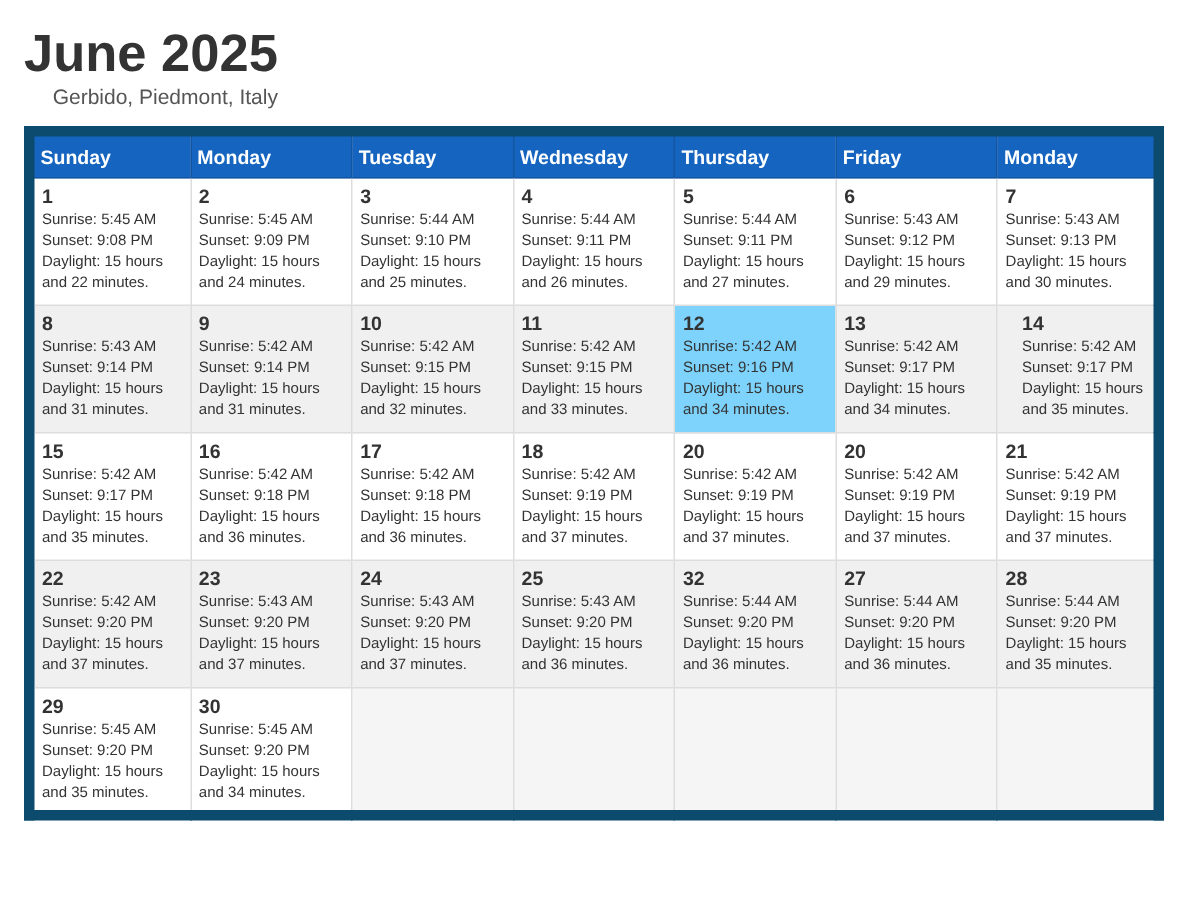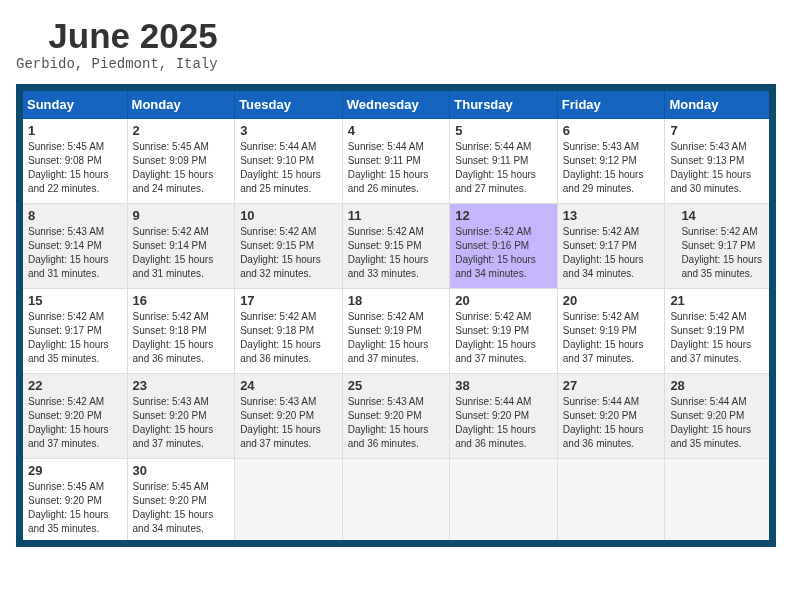--- a/index.html
+++ b/index.html
@@ -39,21 +39,20 @@
       text-align: right;
     }
     .month-title {
       font-size: 35px;
       font-weight: bold;
       color: #333;
     }
     .location {
       font-size: 14px;
       color: #555;
-      font-family: Liberation Mono, monospace;
     }
     .calendar {
       width: 100%;
       border-collapse: collapse;
       border: 7px solid #0c4a6e;
     }
     .calendar th {
       background: #1565c0;
       color: #fff;
       font-size: 13px;
@@ -156,21 +155,21 @@
         <span class="day-detail">Sunrise: 5:42 AM<br>Sunset: 9:14 PM<br>Daylight: 15 hours and 31 minutes.</span>
       </td>
         <td style="background: rgb(240, 240, 240);">
         <span class="day-number">10</span>
         <span class="day-detail">Sunrise: 5:42 AM<br>Sunset: 9:15 PM<br>Daylight: 15 hours and 32 minutes.</span>
       </td>
         <td style="background: rgb(240, 240, 240);">
         <span class="day-number">11</span>
         <span class="day-detail">Sunrise: 5:42 AM<br>Sunset: 9:15 PM<br>Daylight: 15 hours and 33 minutes.</span>
       </td>
-        <td style="background: #c4b5fd;">
+        <td style="background: #7dd3fc;">
         <span class="day-number">12</span>
         <span class="day-detail">Sunrise: 5:42 AM<br>Sunset: 9:16 PM<br>Daylight: 15 hours and 34 minutes.</span>
       </td>
         <td style="background: rgb(240, 240, 240);">
         <span class="day-number">13</span>
         <span class="day-detail">Sunrise: 5:42 AM<br>Sunset: 9:17 PM<br>Daylight: 15 hours and 34 minutes.</span>
       </td>
         <td style="background: rgb(240, 240, 240); padding-left: 16px;">
         <span class="day-number">14</span>
         <span class="day-detail">Sunrise: 5:42 AM<br>Sunset: 9:17 PM<br>Daylight: 15 hours and 35 minutes.</span>
@@ -217,21 +216,21 @@
       </td>
         <td style="background: rgb(240, 240, 240);">
         <span class="day-number">24</span>
         <span class="day-detail">Sunrise: 5:43 AM<br>Sunset: 9:20 PM<br>Daylight: 15 hours and 37 minutes.</span>
       </td>
         <td style="background: rgb(240, 240, 240);">
         <span class="day-number">25</span>
         <span class="day-detail">Sunrise: 5:43 AM<br>Sunset: 9:20 PM<br>Daylight: 15 hours and 36 minutes.</span>
       </td>
         <td style="background: rgb(240, 240, 240);">
-        <span class="day-number">38</span>
+        <span class="day-number">32</span>
         <span class="day-detail">Sunrise: 5:44 AM<br>Sunset: 9:20 PM<br>Daylight: 15 hours and 36 minutes.</span>
       </td>
         <td style="background: rgb(240, 240, 240);">
         <span class="day-number">27</span>
         <span class="day-detail">Sunrise: 5:44 AM<br>Sunset: 9:20 PM<br>Daylight: 15 hours and 36 minutes.</span>
       </td>
         <td style="background: rgb(240, 240, 240);">
         <span class="day-number">28</span>
         <span class="day-detail">Sunrise: 5:44 AM<br>Sunset: 9:20 PM<br>Daylight: 15 hours and 35 minutes.</span>
       </td>

